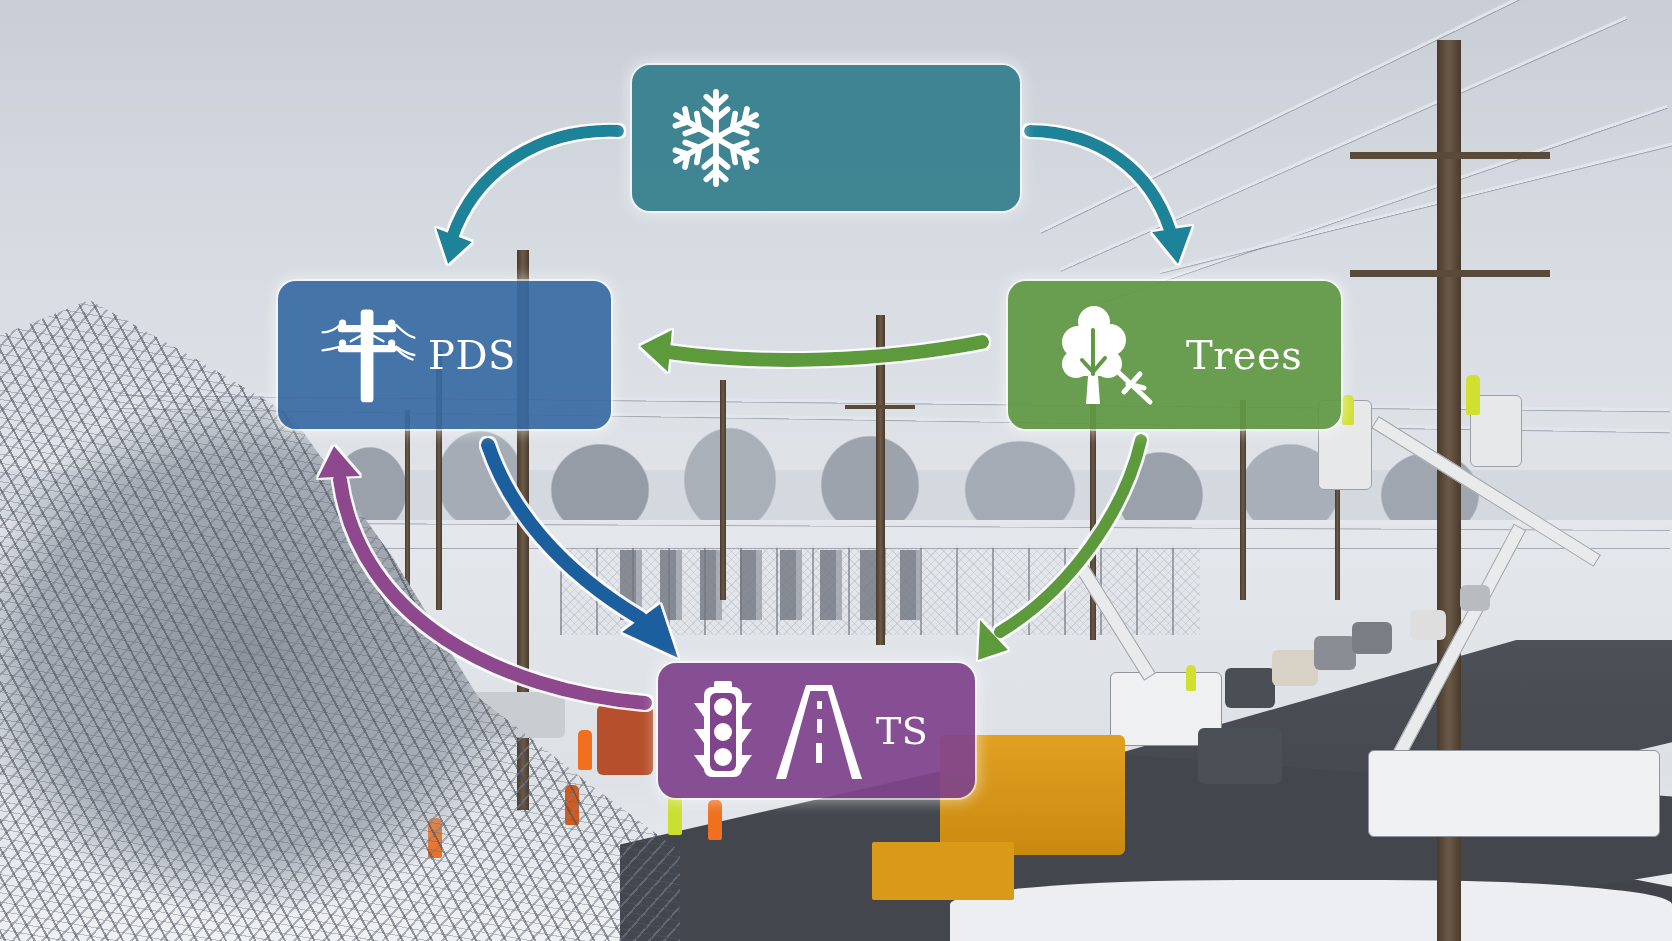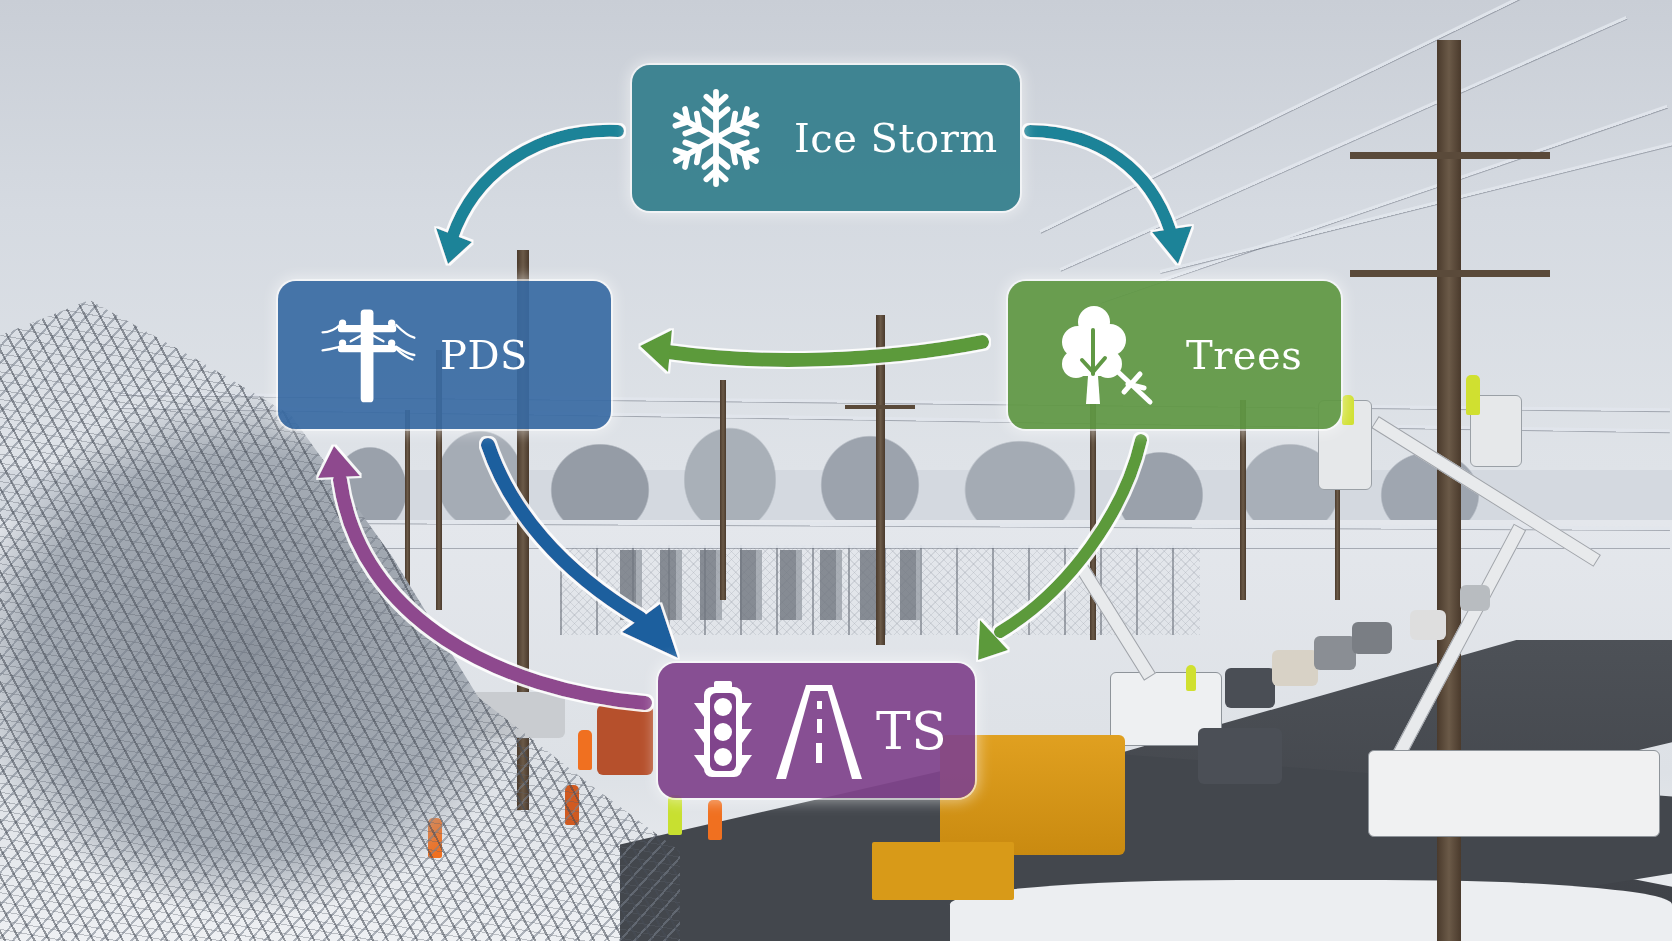--- a/index.html
+++ b/index.html
@@ -81,32 +81,32 @@
   
   .node {
     position: absolute; border-radius: 18px;
     display: flex; align-items: center; color: #ffffff;
     box-shadow: 0 0 0 2px rgba(255,255,255,0.55), 0 0 14px 4px rgba(255,255,255,0.45);
   }
   .node-label { font-size: 40px; letter-spacing: 0.5px; white-space: nowrap; }
   .node-icon { display: inline-flex; align-items: center; justify-content: center; }
 
   .node-ice   { left: 632px; top: 65px;  width: 388px; height: 146px; background: rgba(52,126,140,0.93); }
-  .node-pds   { left: 278px; top: 281px; width: 333px; height: 148px; background: rgba(56,106,163,0.92); gap: 12px; }
+  .node-pds   { left: 278px; top: 281px; width: 333px; height: 148px; background: rgba(56,106,163,0.92); }
   .node-trees { left: 1008px; top: 281px; width: 333px; height: 148px; background: rgba(96,152,68,0.93); }
   .node-ts    { left: 658px; top: 663px; width: 317px; height: 135px; background: rgba(128,68,140,0.93); }
 
   .node-ice .node-icon   { margin-left: 34px; width: 100px; height: 110px; }
   .node-ice .node-label  { margin-left: 28px; }
   .node-pds .node-icon   { margin-left: 40px; width: 100px; height: 110px; }
   .node-pds .node-label  { margin-left: 10px; }
   .node-trees .node-icon { margin-left: 50px; width: 100px; height: 110px; }
   .node-trees .node-label{ margin-left: 28px; }
   .node-ts .node-icon    { margin-left: 30px; height: 100px; }
-  .node-ts .node-label   { margin-left: 14px; font-size: 52px; }
+  .node-ts .node-label   { margin-left: 14px; font-size: 38px; }
 
   .arrows { position: absolute; left: 0; top: 0; width: 1672px; height: 941px; pointer-events: none; }
 </style>
 </head>
 <body>
 
 <div class="scene">
   <div class="sky"></div>
   <div class="treeline"></div>
   <div class="ground-snow"></div>
@@ -228,21 +228,20 @@
           <line x1="0" y1="-34" x2="10" y2="-43"></line>
         </g>
         <use href="#arm" transform="rotate(60)"></use>
         <use href="#arm" transform="rotate(120)"></use>
         <use href="#arm" transform="rotate(180)"></use>
         <use href="#arm" transform="rotate(240)"></use>
         <use href="#arm" transform="rotate(300)"></use>
       </g>
     </svg>
   </span>
-  <span class="node-label">Ice Storm</span>
 </div>
 
 <div class="node node-pds">
   <span class="node-icon">
     <svg width="110" height="110" viewBox="0 0 110 110">
       <g fill="#ffffff">
         <rect x="47" y="5" width="14" height="102" rx="4"></rect>
         <rect x="22" y="22" width="64" height="8" rx="3"></rect>
         <rect x="22" y="44" width="64" height="8" rx="3"></rect>
         <circle cx="27" cy="20" r="4"></circle>

